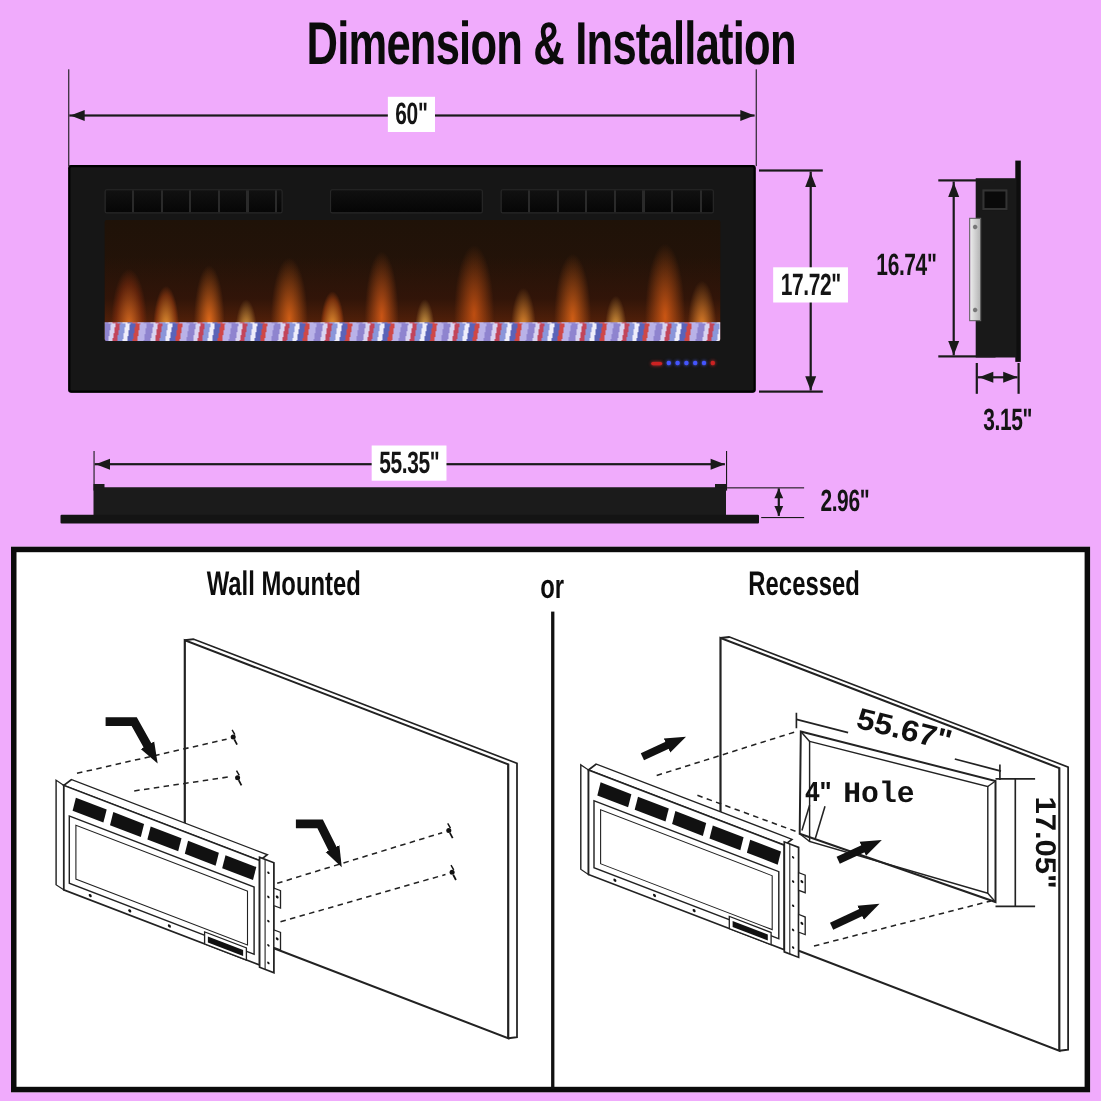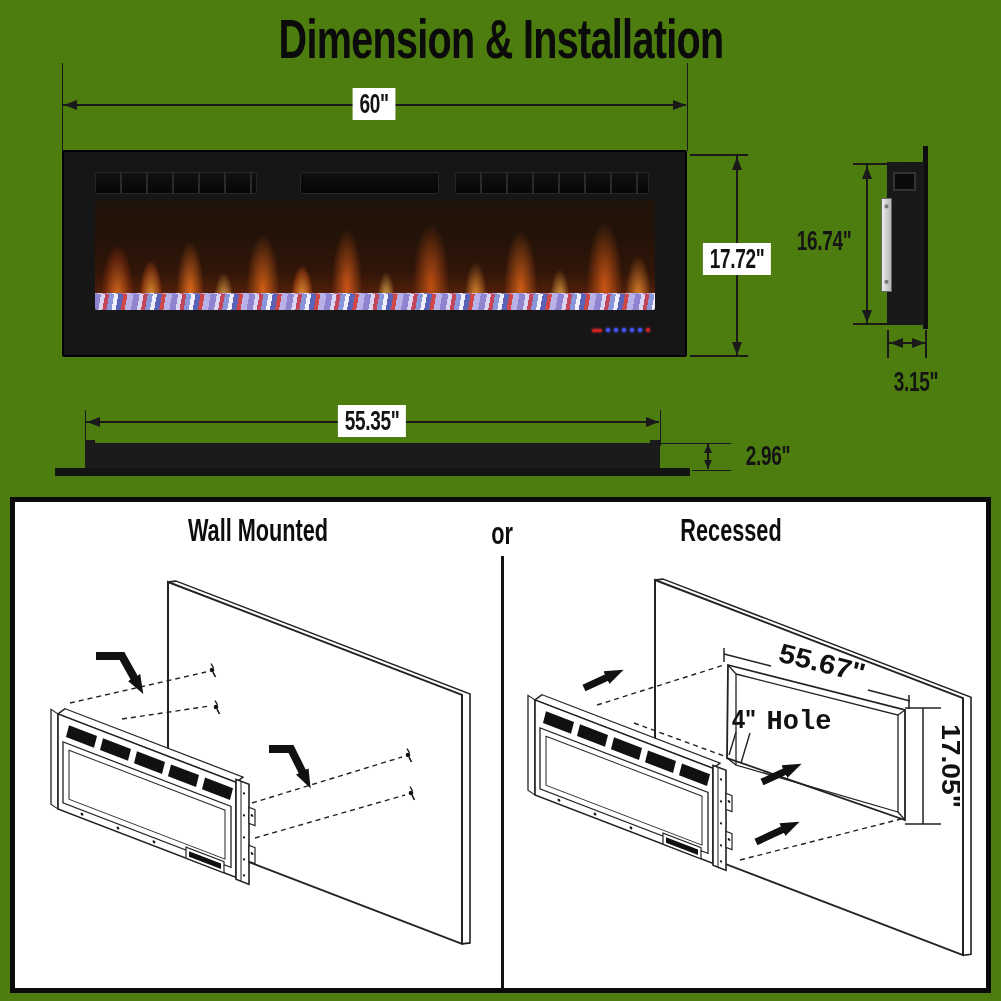--- a/index.html
+++ b/index.html
@@ -1,16 +1,16 @@
 <!DOCTYPE html>
 <html><head>
 <meta charset="utf-8">
 <style>
   html,body{margin:0;padding:0;background:#fff;}
-  #stage{position:relative;width:1001px;height:1001px;background:#4d7c0f;overflow:hidden;
+  #stage{position:relative;width:1001px;height:1001px;background:#f0abfc;overflow:hidden;
          font-family:"Liberation Sans",sans-serif;color:#111;}
   .abs{position:absolute;}
   .hline{position:absolute;background:#1a1a1a;height:1.8px;}
   .vline{position:absolute;background:#1a1a1a;width:1.8px;}
   .ah{position:absolute;width:0;height:0;}
   .ah.left {border-top:5px solid transparent;border-bottom:5px solid transparent;border-right:13px solid #1a1a1a;}
   .ah.right{border-top:5px solid transparent;border-bottom:5px solid transparent;border-left:13px solid #1a1a1a;}
   .ah.up   {border-left:5px solid transparent;border-right:5px solid transparent;border-bottom:13px solid #1a1a1a;}
   .ah.down {border-left:5px solid transparent;border-right:5px solid transparent;border-top:13px solid #1a1a1a;}
   .ah.sm.up  {border-left:4px solid transparent;border-right:4px solid transparent;border-bottom:9px solid #1a1a1a;}

